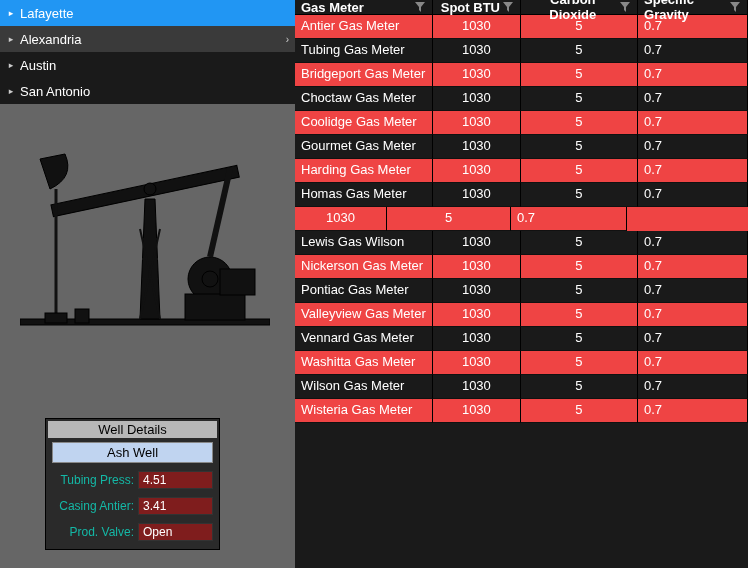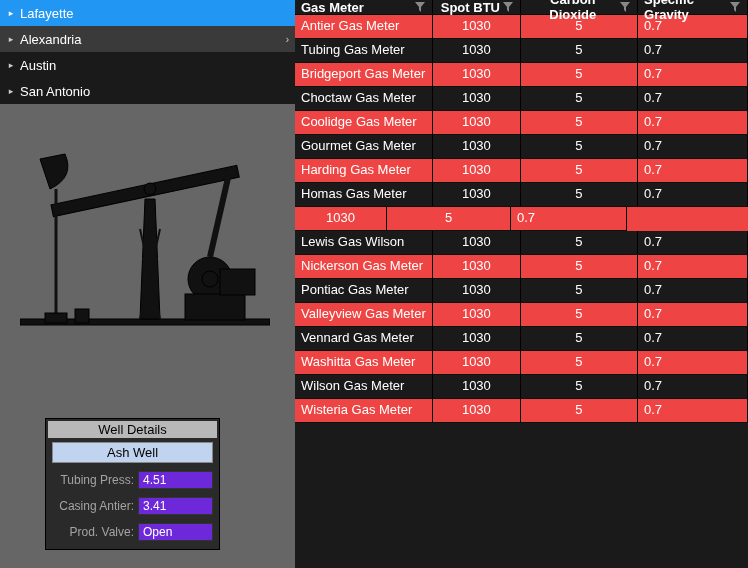--- a/index.html
+++ b/index.html
@@ -90,28 +90,28 @@
       border: 1px solid #888;
     }
     .well-row {
       display: flex;
       align-items: center;
       padding: 2px 4px;
       margin-bottom: 4px;
     }
     .well-row .lbl {
       width: 86px;
-      color: #a3a3a3;
+      color: #14b8a6;
       font-size: 12px;
       text-align: right;
       padding-right: 4px;
     }
     .well-row .val {
       flex: 1;
-      background: #6d28d9;
+      background: #7f1d1d;
       color: #fff;
       padding: 1px 4px;
       font-size: 12px;
       border: 1px solid #333;
     }
     .right-panel {
       flex: 1;
       background: #1a1a1a;
       overflow: hidden;
     }

